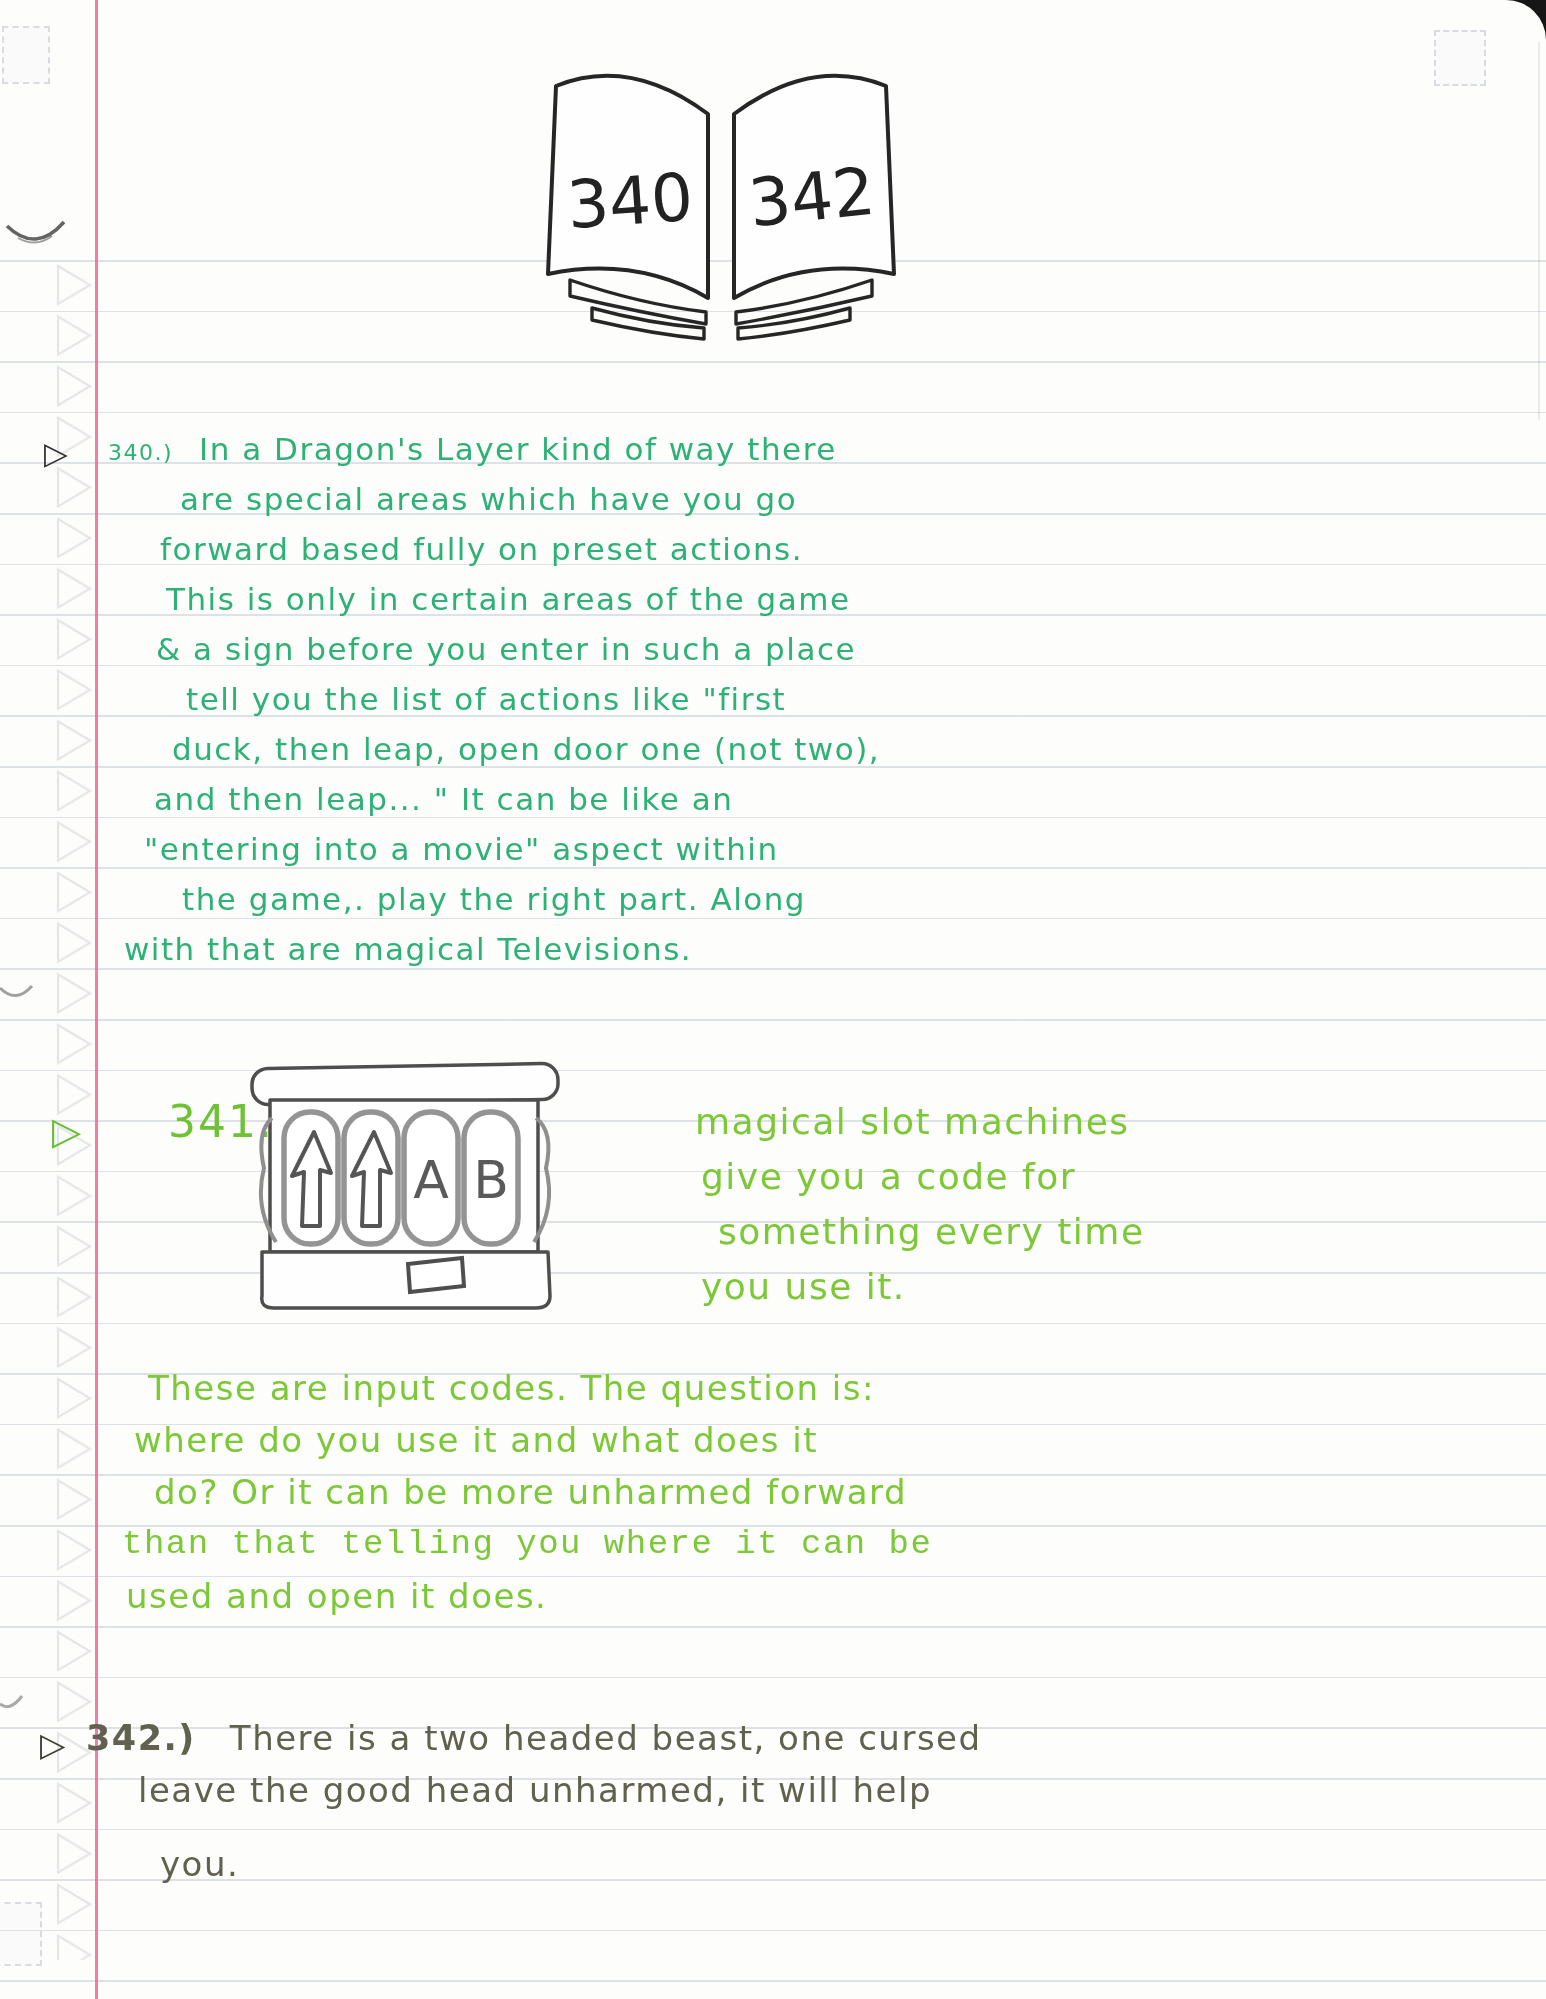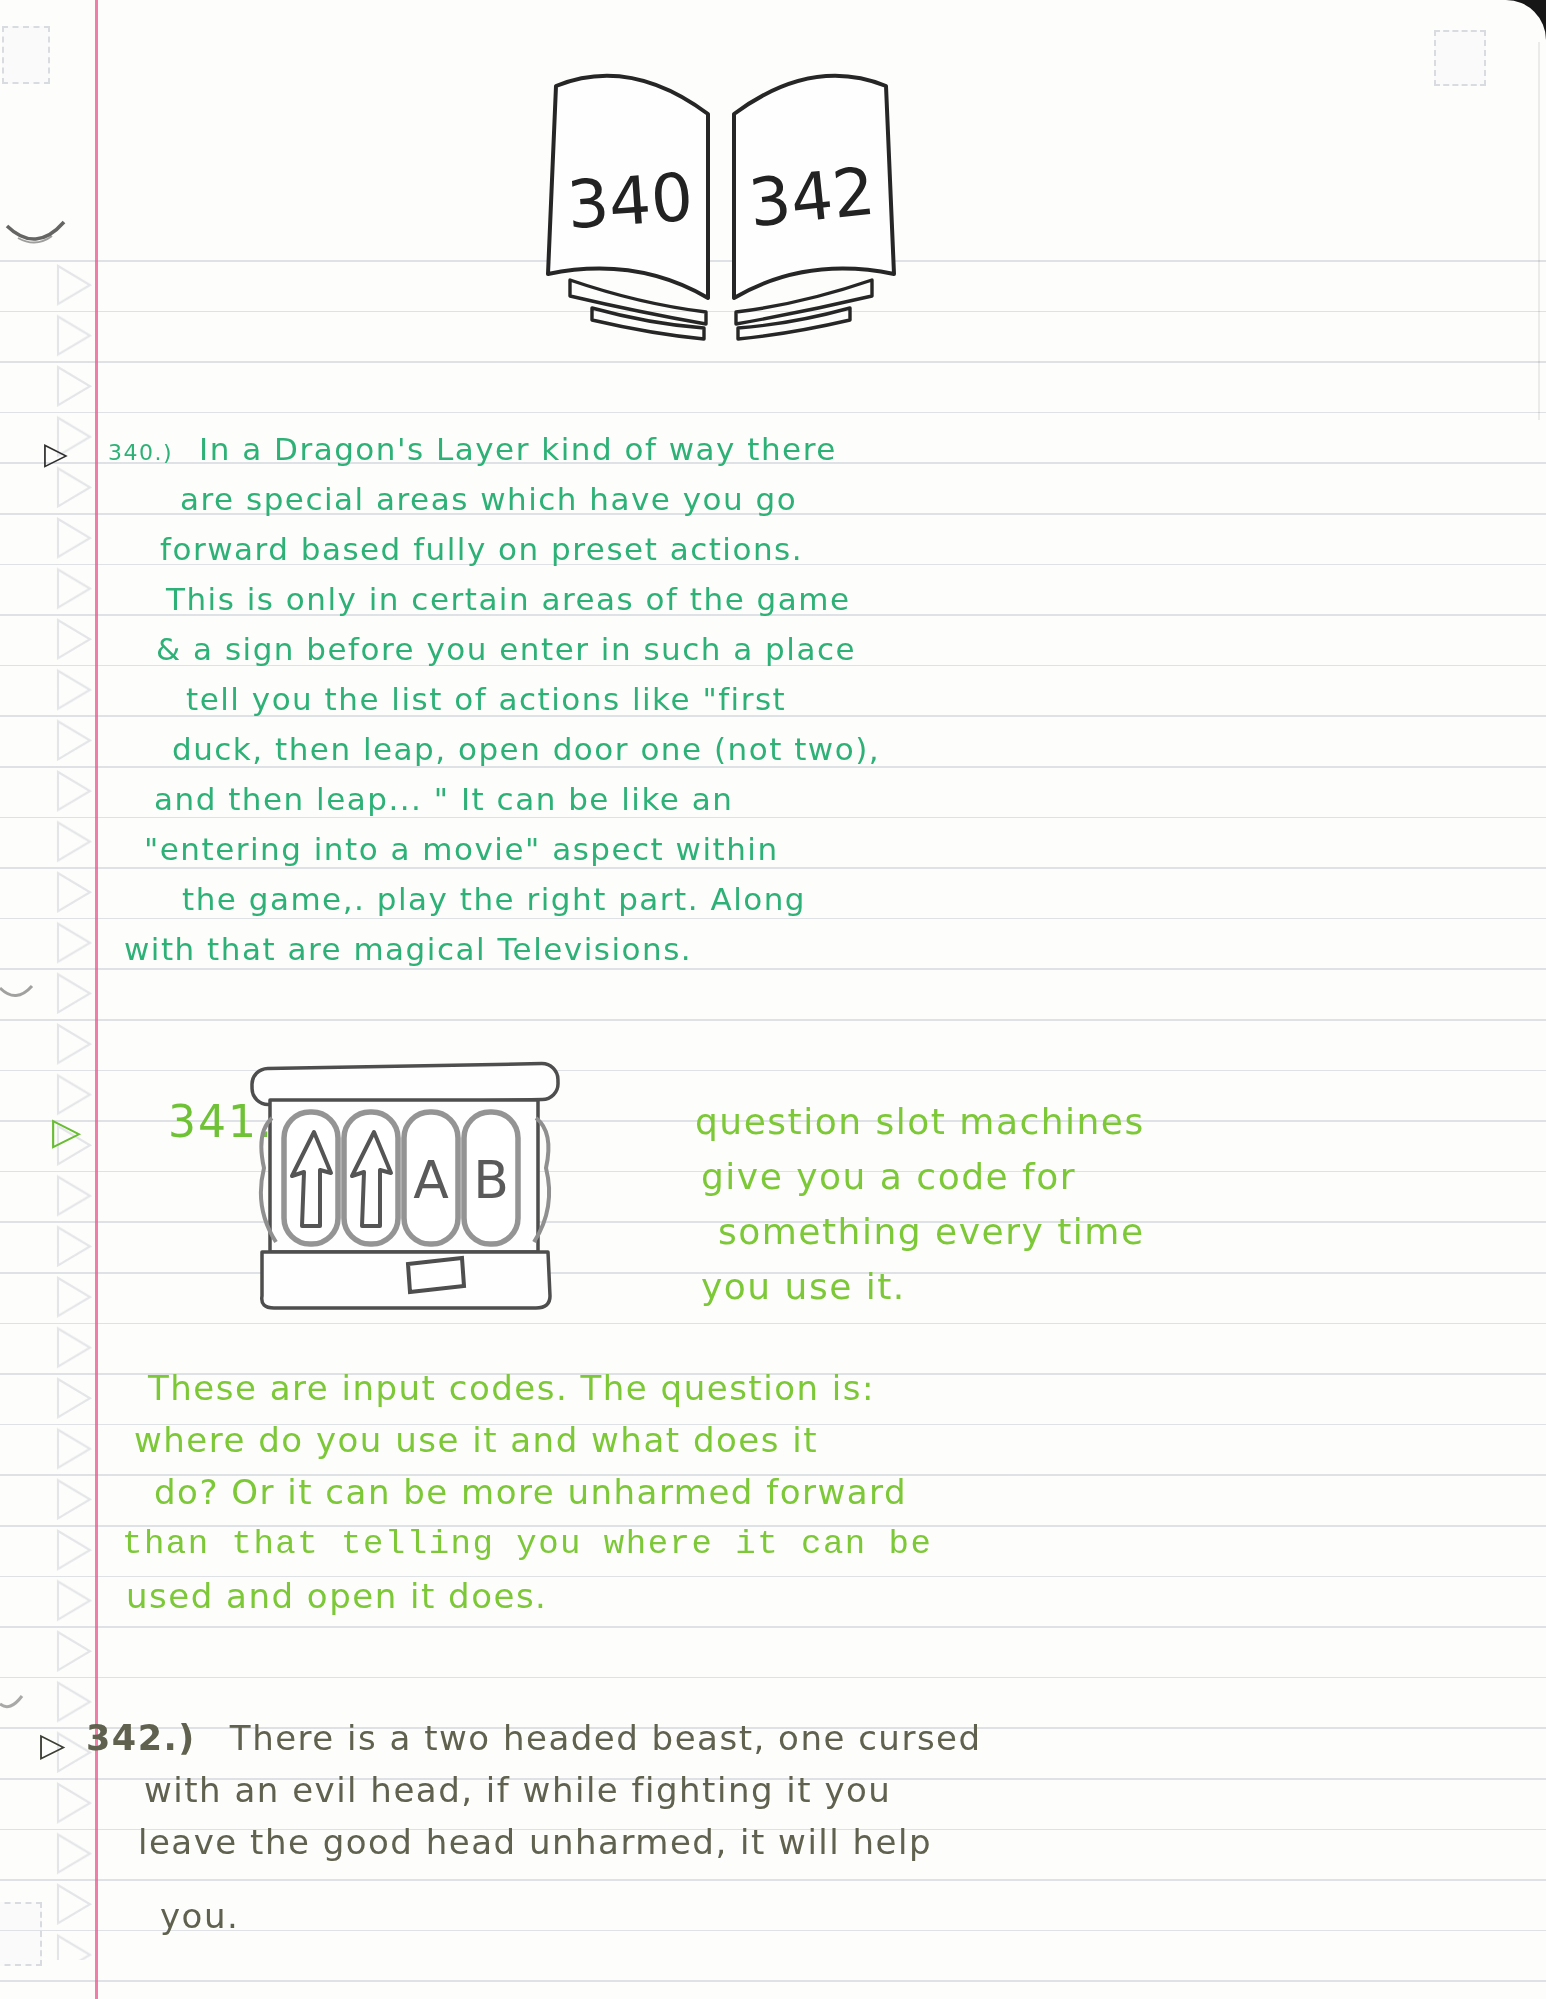--- a/index.html
+++ b/index.html
@@ -181,37 +181,36 @@
     <g fill="none" stroke="#555" stroke-width="4" stroke-linejoin="round">
       <path d="M62,170 L64,116 L52,120 L74,76 L91,117 L80,114 L80,170 Z"></path>
       <path d="M122,170 L124,116 L112,120 L134,76 L151,117 L140,114 L140,170 Z"></path>
     </g>
     <text x="191" y="142" font-size="52" text-anchor="middle" fill="#5a5a5a">A</text>
     <text x="251" y="142" font-size="52" text-anchor="middle" fill="#5a5a5a">B</text>
     <path d="M168,208 L222,202 L224,230 L170,236 Z" fill="#fff" stroke="#4e4e4e" stroke-width="4"></path>
   </svg>
 
   <div class="caption341 hw">
-    <div class="line">question slot machines</div>
+    <div class="line">magical slot machines</div>
     <div class="line cap-l2">give you a code for</div>
     <div class="line cap-l3">something every time</div>
     <div class="line cap-l4">you use it.</div>
   </div>
 
   <div class="para341 hw">
     <div class="line p341-l1">These are input codes.  The question is:</div>
     <div class="line p341-l2">where do you use it and what does it</div>
     <div class="line p341-l3">do?  Or it can be more unharmed forward</div>
     <div class="line p341-l4">than that telling you where it can be</div>
     <div class="line p341-l5">used and open it does.</div>
   </div>
 
   <div class="marker m342">▷</div>
   <div class="entry342 hw">
     <div class="line">
       <span class="num">342.)</span><span>There is a two headed beast, one cursed</span>
     </div>
-    <div class="line e342-l2">with an evil head, if while fighting it you</div>
     <div class="line e342-l3">leave the good head unharmed, it will help</div>
     <div class="line e342-l4">you.</div>
   </div>
 
 </div>
 
 </body></html>

